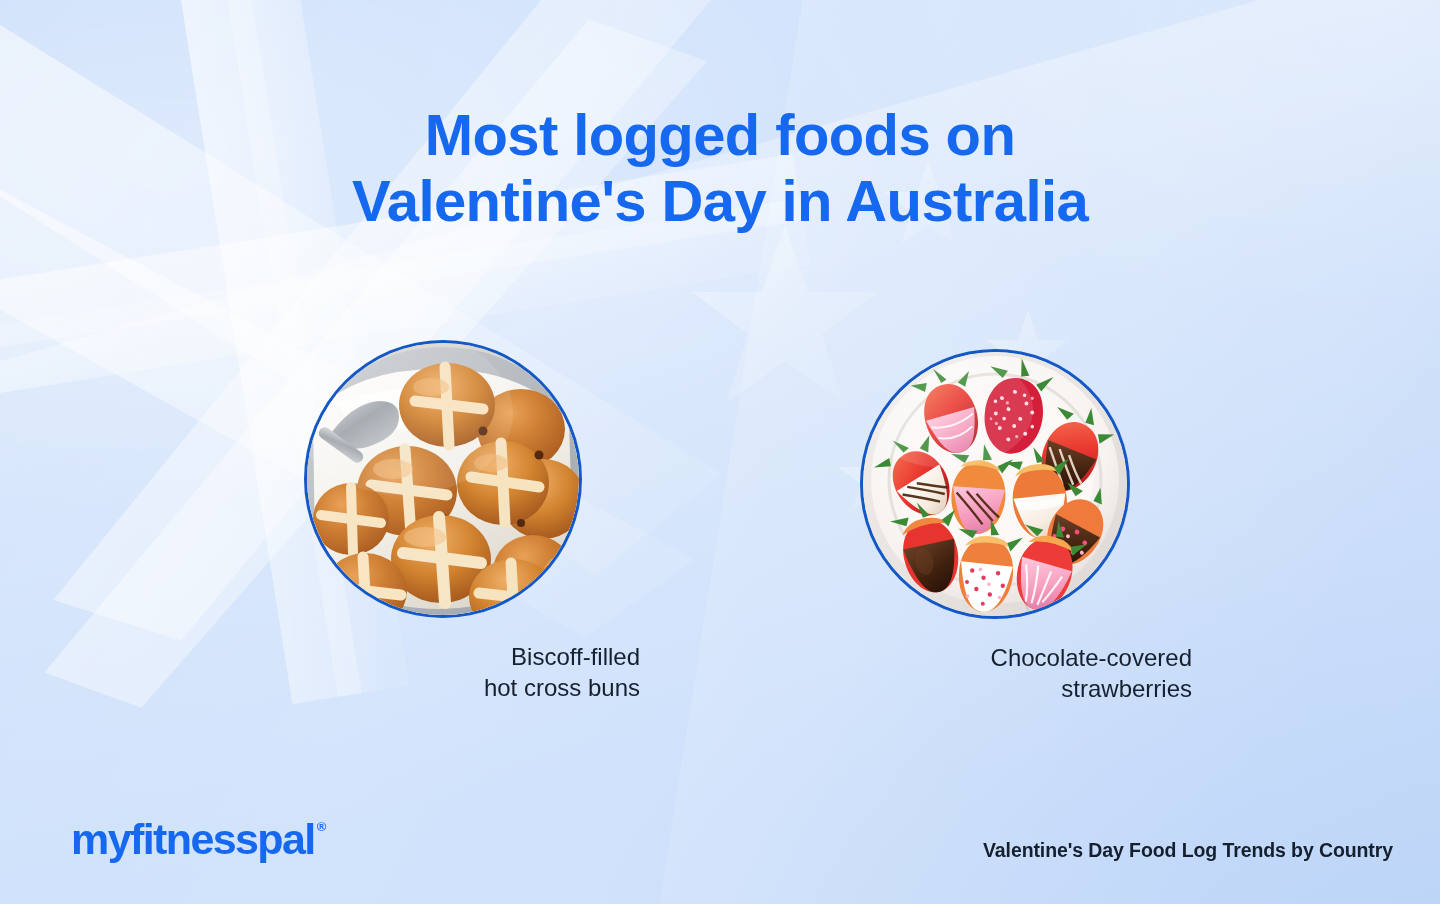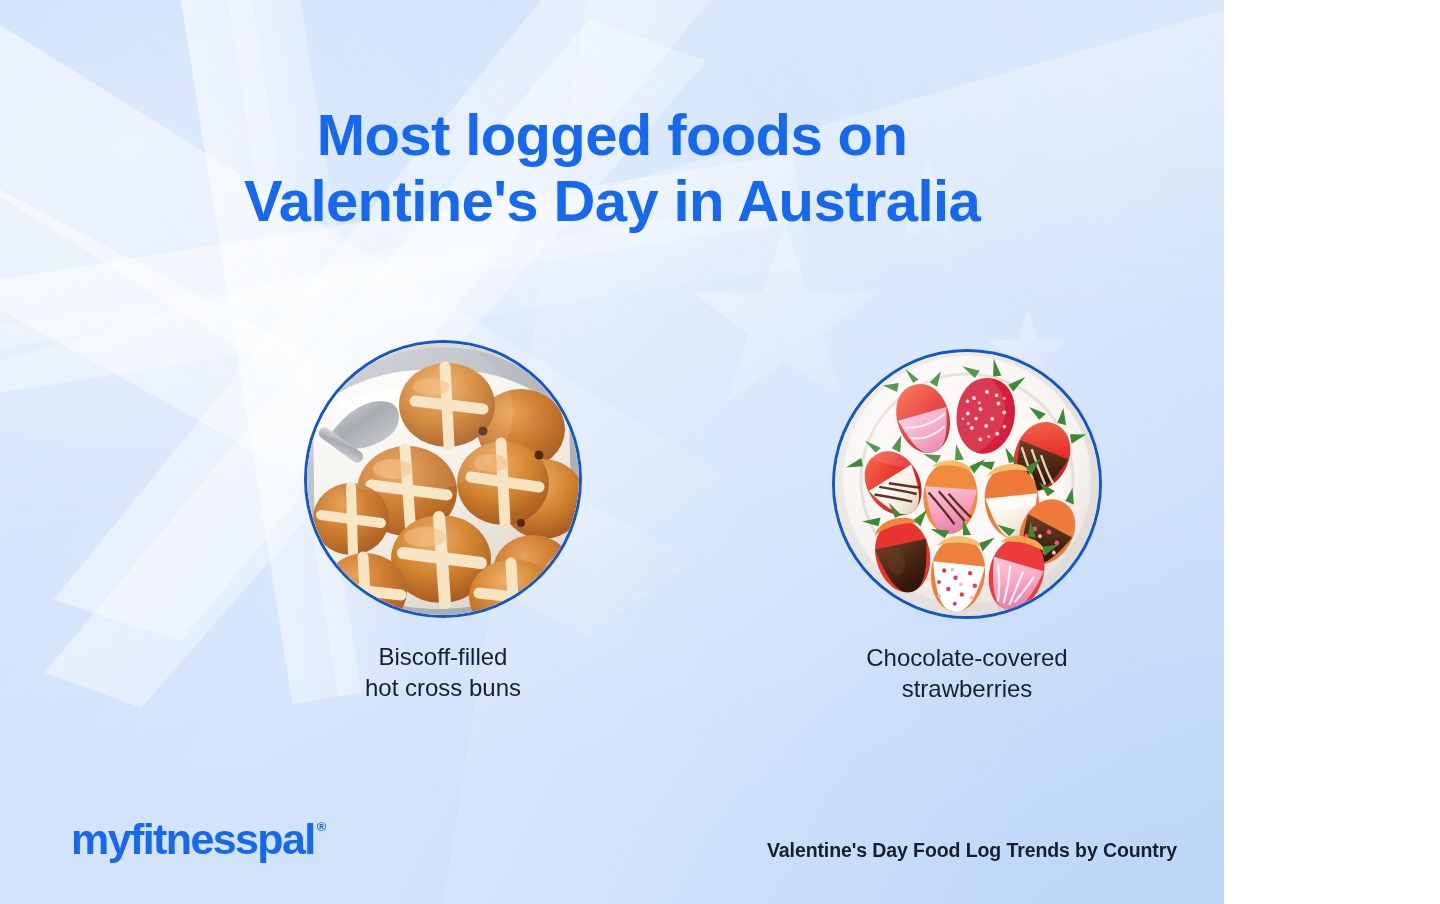--- a/index.html
+++ b/index.html
@@ -2,21 +2,21 @@
 <html><head>
 <meta charset="utf-8">
 <style>
   html, body {
     margin: 0;
     padding: 0;
     background: #ffffff;
   }
   .canvas {
     position: relative;
-    width: 1224px;
+    width: 1440px;
     height: 904px;
     overflow: hidden;
     background: #fde047;
     font-family: "Liberation Sans", sans-serif;
   }
 
   
   .bg-base {
     position: absolute;
     inset: 0;
@@ -73,24 +73,24 @@
     font-size: 58px;
     font-weight: 700;
     line-height: 1.14;
     letter-spacing: -0.6px;
     white-space: pre-line;
   }
 
   
   .item {
     position: absolute;
-    text-align: center;
+    text-align: right;
   }
   .item-left  { left: 246px; top: 343px; width: 394px; }
-  .item-right { left: 770px; top: 352px; width: 394px; }
+  .item-right { left: 798px; top: 352px; width: 394px; }
 
   .photo-circle {
     position: relative;
     border-radius: 50%;
     overflow: hidden;
     background: #e9ecef;
     box-shadow: 0 0 0 3px #1458c6;
     margin: 0 auto;
   }
   .circle-left  { width: 272px; height: 272px; }

